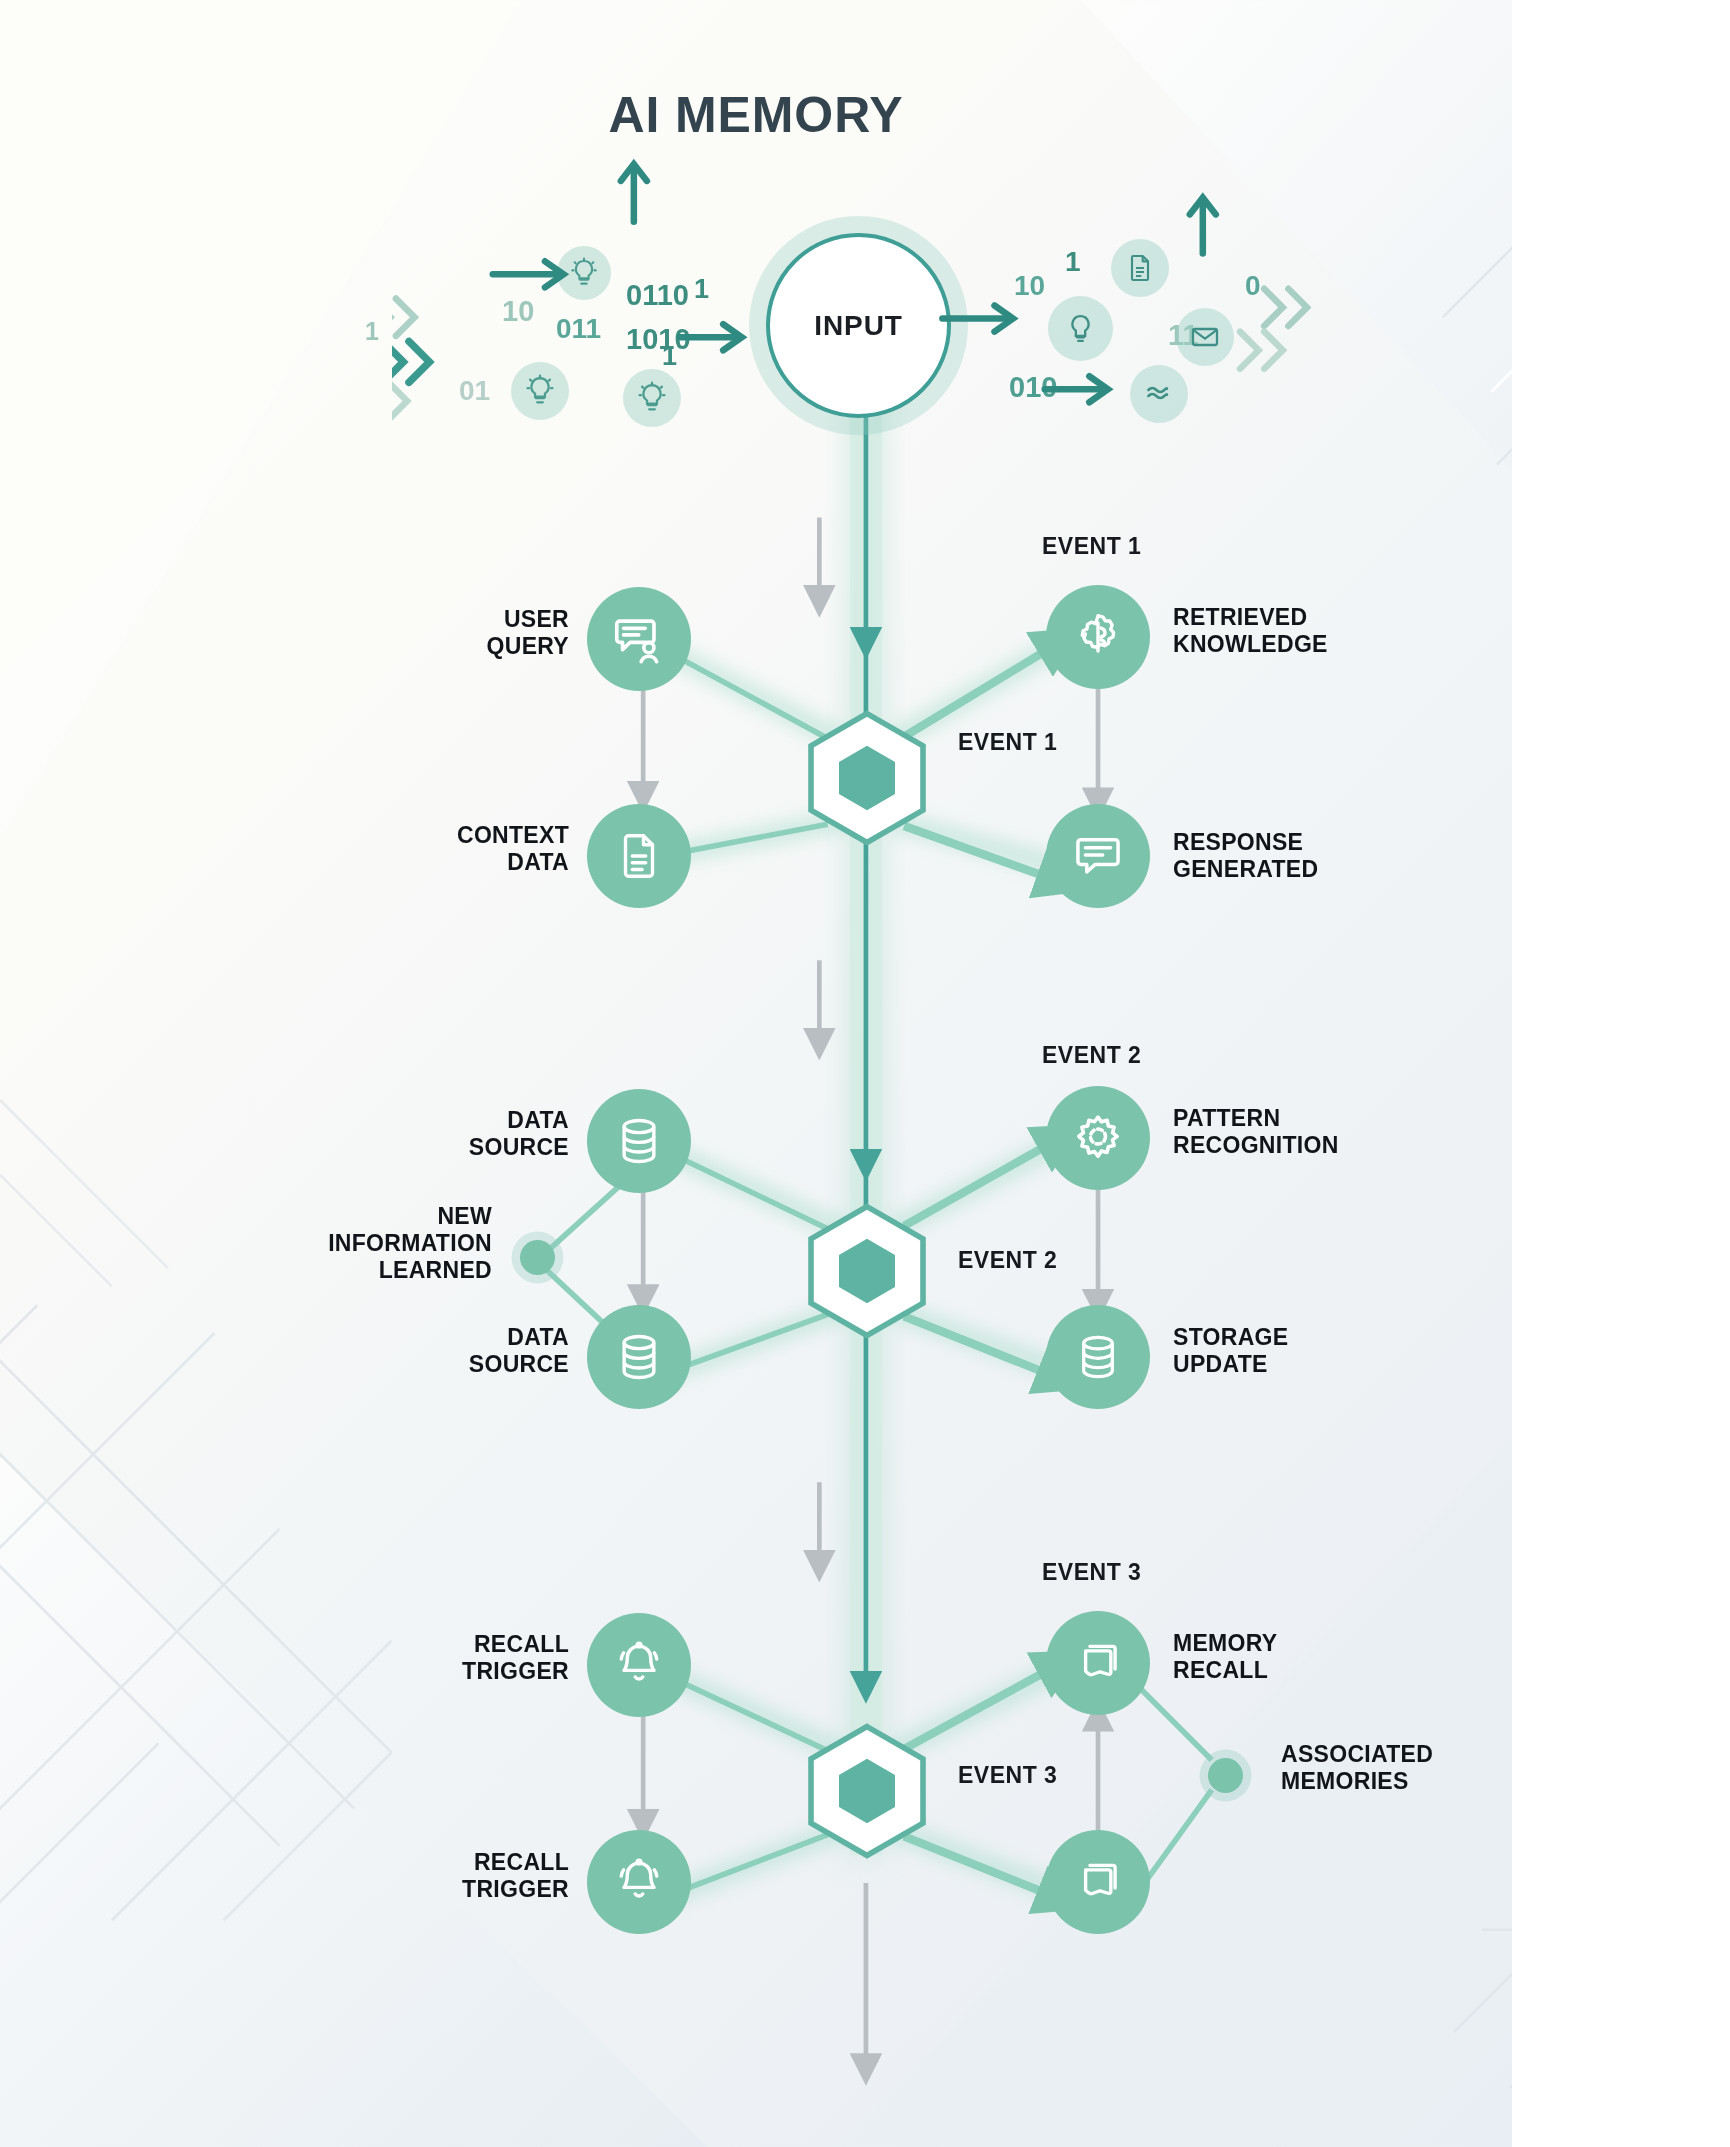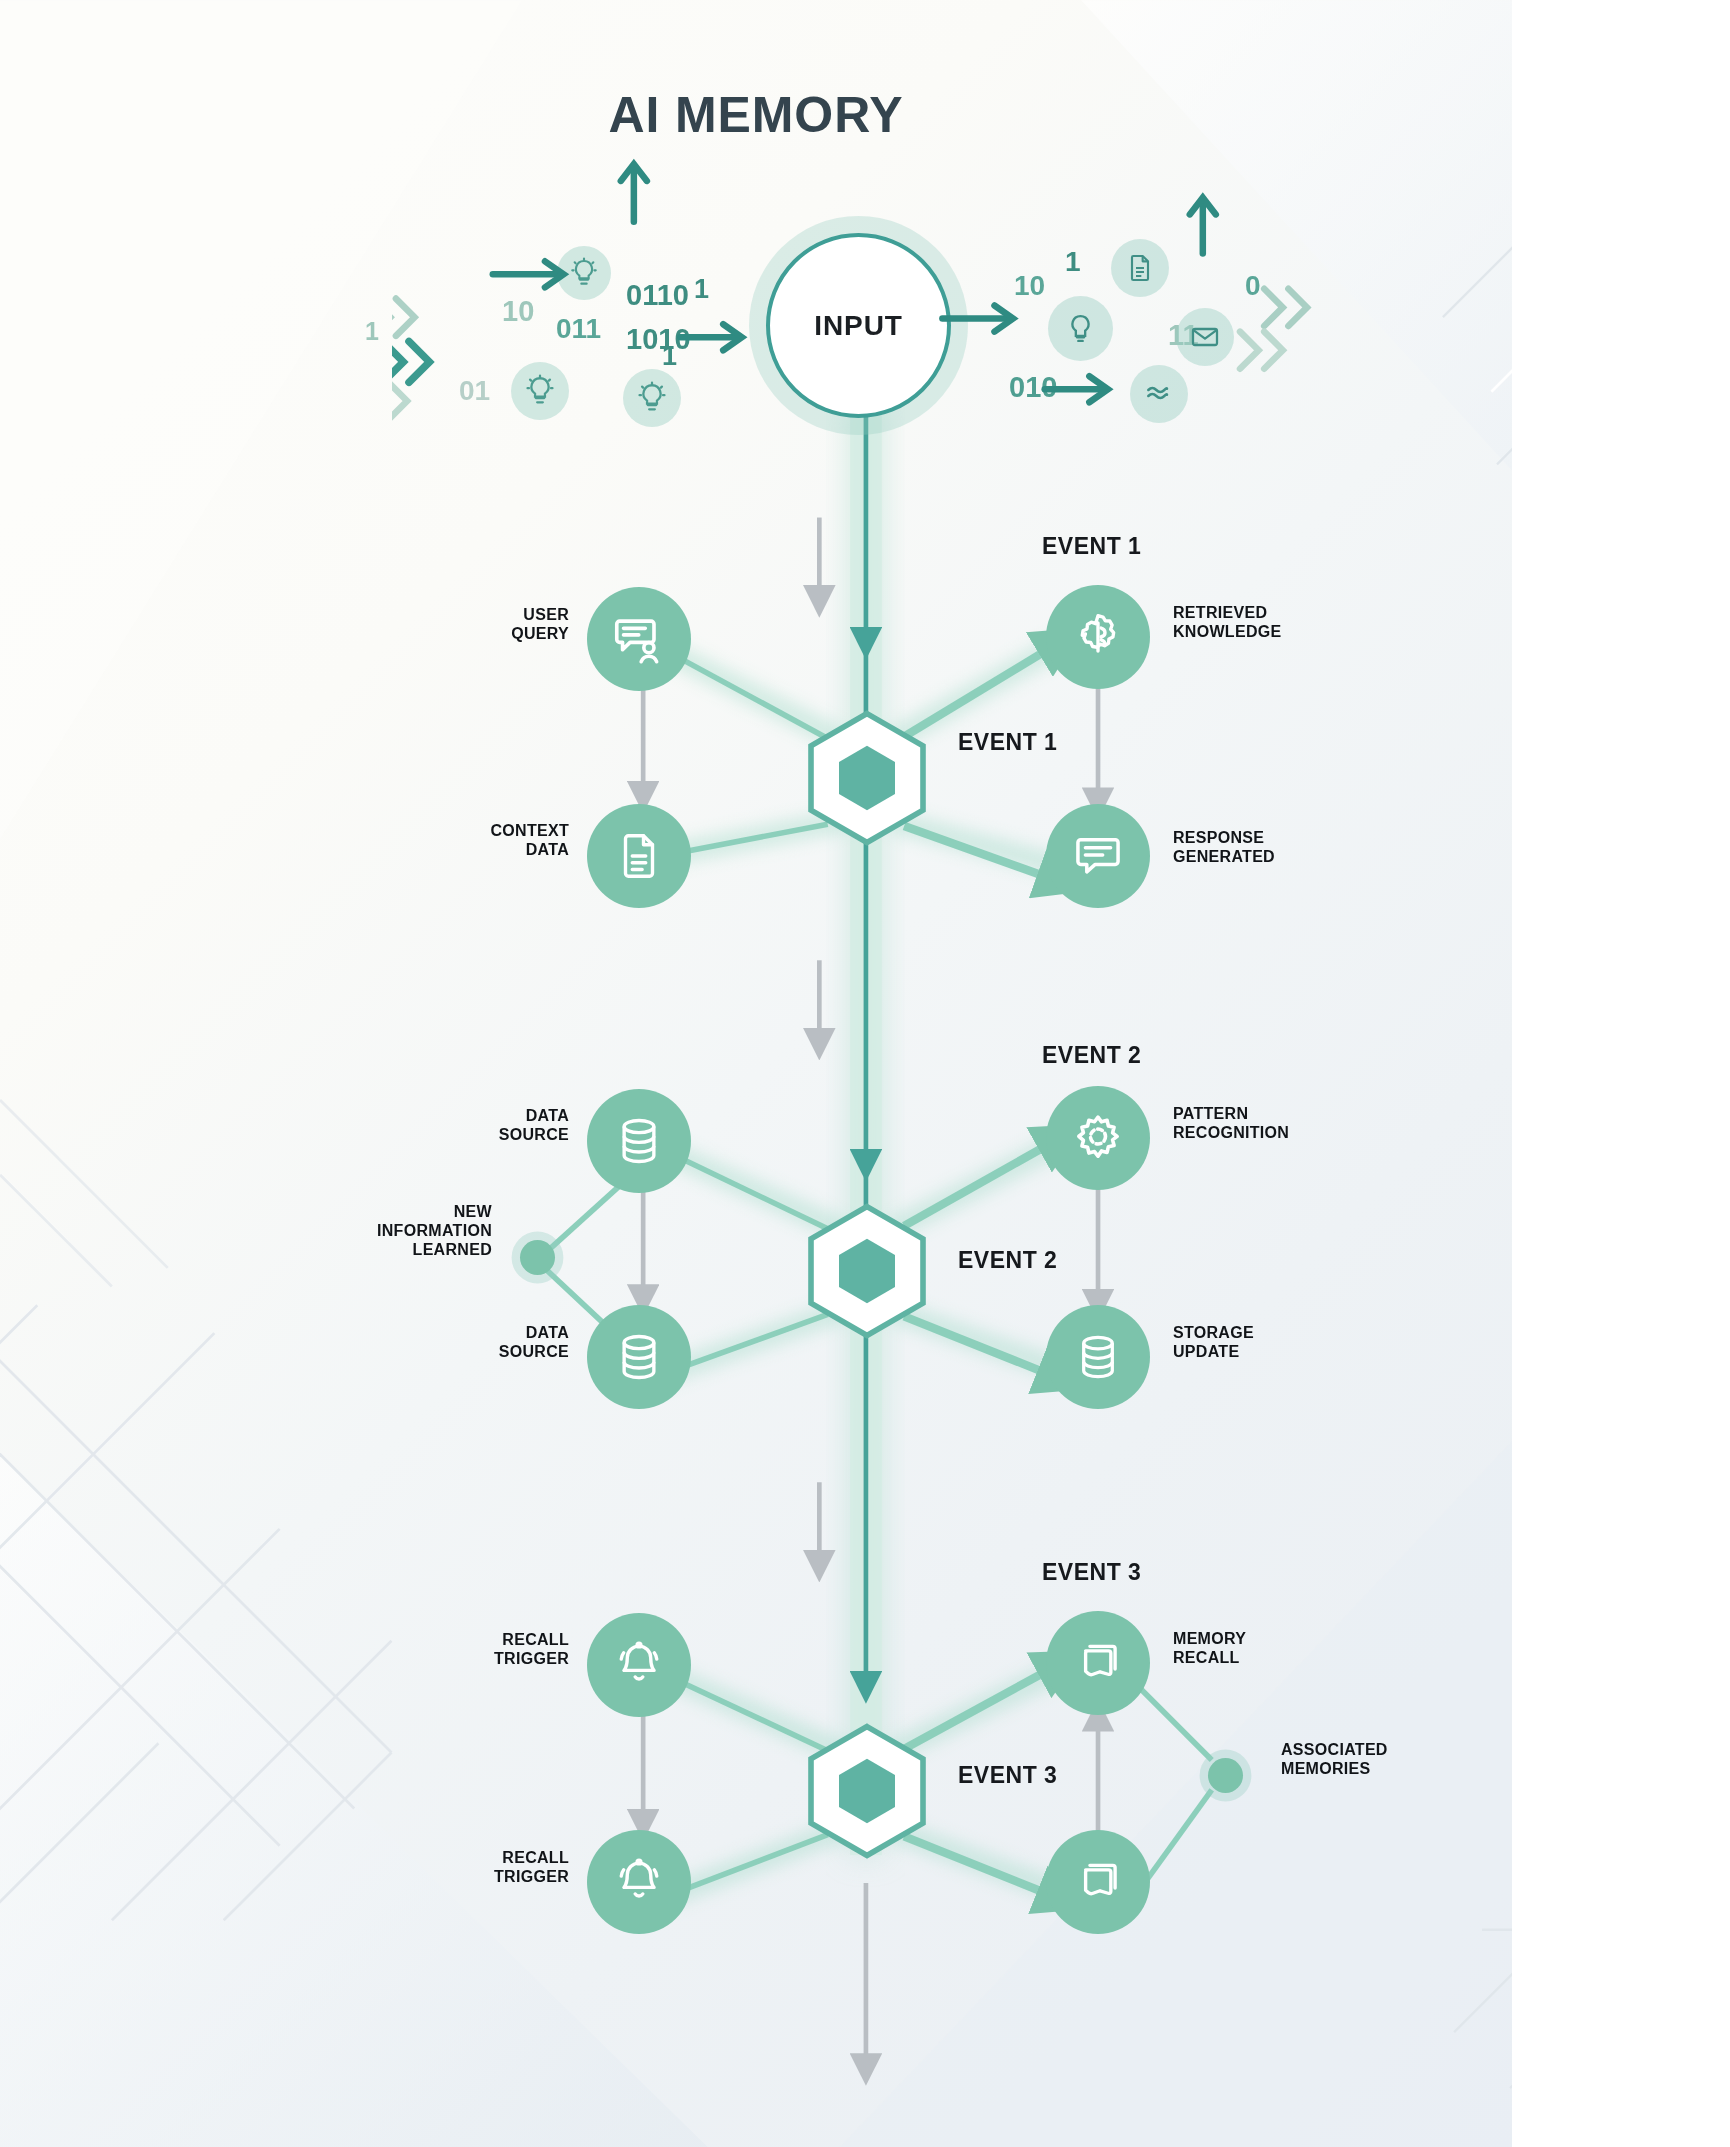--- a/index.html
+++ b/index.html
@@ -15,21 +15,21 @@
   }
   .bg-svg{position:absolute;inset:0;width:1730px;height:2148px;}
 
   
   .title{
     position:absolute;left:0;right:0;top:86px;text-align:center;
     font-size:50px;font-weight:bold;letter-spacing:0.9px;color:#34444e;
   }
   .lbl{
     position:absolute;font-weight:bold;color:#111418;
-    font-size:16px;line-height:1.18;letter-spacing:0.3px;white-space:pre-line;
+    font-size:23px;line-height:1.18;letter-spacing:0.3px;white-space:pre-line;
   }
   .lbl.r{text-align:right;}
   .lbl.l{text-align:left;}
   .evt-head{
     position:absolute;font-weight:bold;color:#16191d;font-size:23px;letter-spacing:0.5px;
   }
   .evt-in{
     position:absolute;font-weight:bold;color:#16191d;font-size:23px;letter-spacing:0.5px;
   }
 

